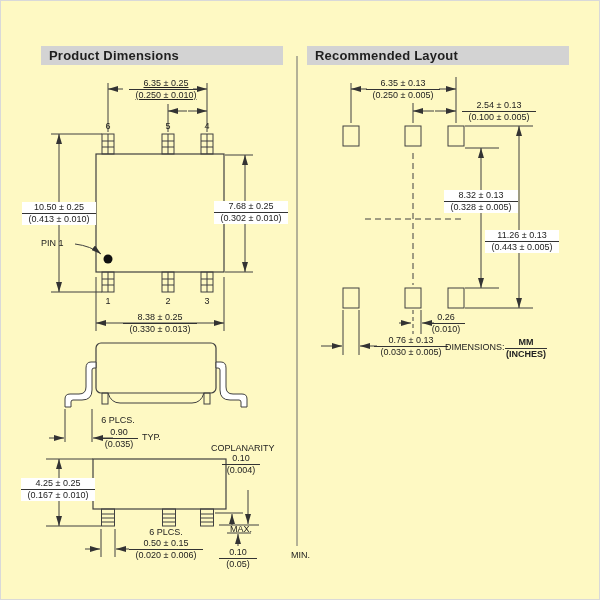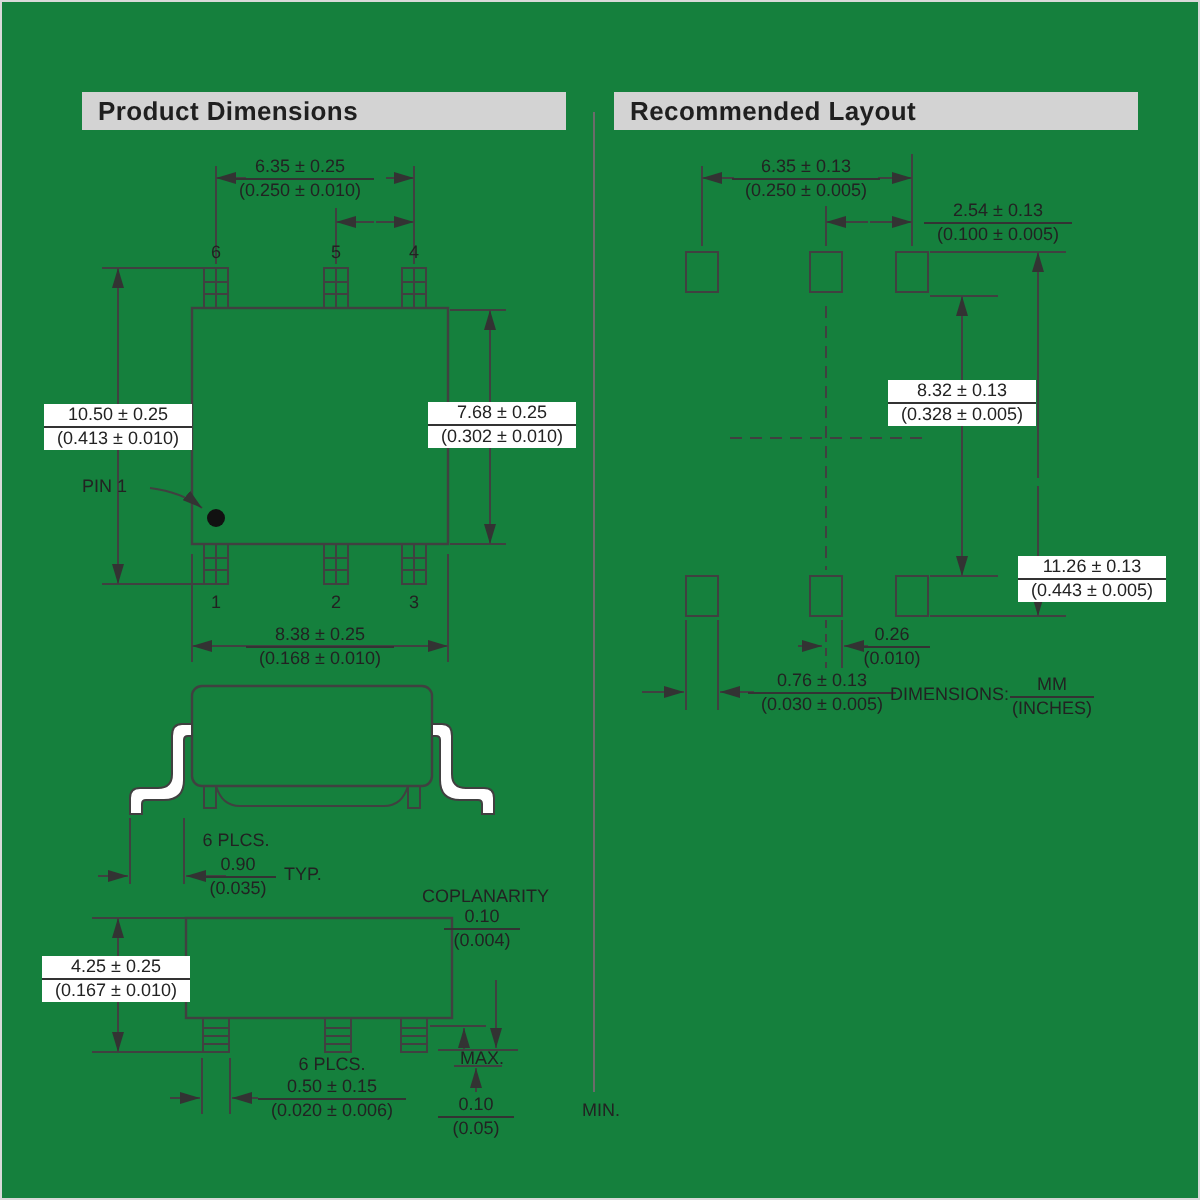--- a/index.html
+++ b/index.html
@@ -1,17 +1,17 @@
 <!DOCTYPE html>
 <html><head>
 <meta charset="utf-8">
 <style>
   html,body{margin:0;padding:0;background:#fff;}
   .page{
-    position:relative;width:600px;height:600px;background:#15803d;
+    position:relative;width:600px;height:600px;background:#fef9c3;
     font-family:"Liberation Sans","DejaVu Sans",sans-serif;color:#222;
     border:1px solid #d9d9d9;box-sizing:border-box;overflow:hidden;
   }
   svg{position:absolute;left:0;top:0;}
   .hdr{
     position:absolute;height:19px;background:#d3d3d3;color:#1f1f1f;
     font-weight:bold;font-size:13px;line-height:19px;padding-left:8px;
     letter-spacing:.2px;
   }
   .lbl{position:absolute;font-size:9px;line-height:11px;white-space:nowrap;color:#222;}
@@ -191,35 +191,35 @@
   <div class="hdr" style="left:306px;top:45px;width:254px;">Recommended Layout</div>
 
   <div class="pin" style="left:101px;top:120px;">6</div>
   <div class="pin" style="left:161px;top:120px;">5</div>
   <div class="pin" style="left:200px;top:120px;">4</div>
   <div class="pin" style="left:101px;top:295px;">1</div>
   <div class="pin" style="left:161px;top:295px;">2</div>
   <div class="pin" style="left:200px;top:295px;">3</div>
   <div class="lbl" style="left:40px;top:237px;">PIN 1</div>
 
-  <div class="frac" style="left:112px;top:77px;width:74px;">
+  <div class="frac" style="left:128px;top:77px;width:74px;text-decoration:underline;">
     <span class="mm">6.35 ± 0.25</span>
     <span class="in">(0.250 ± 0.010)</span>
   </div>
   <div class="frac bg" style="left:21px;top:201px;width:74px;">
     <span class="mm">10.50 ± 0.25</span>
     <span class="in">(0.413 ± 0.010)</span>
   </div>
   <div class="frac bg" style="left:213px;top:200px;width:74px;">
     <span class="mm">7.68 ± 0.25</span>
     <span class="in">(0.302 ± 0.010)</span>
   </div>
   <div class="frac" style="left:122px;top:311px;width:74px;">
     <span class="mm">8.38 ± 0.25</span>
-    <span class="in">(0.168 ± 0.010)</span>
+    <span class="in">(0.330 ± 0.013)</span>
   </div>
 
   <div class="lbl ctr" style="left:92px;top:414px;width:50px;">6 PLCS.</div>
   <div class="frac" style="left:99px;top:426px;width:38px;">
     <span class="mm">0.90</span>
     <span class="in">(0.035)</span>
   </div>
   <div class="lbl" style="left:141px;top:431px;">TYP.</div>
 
   <div class="frac bg" style="left:20px;top:477px;width:74px;">
@@ -251,31 +251,31 @@
     <span class="in">(0.250 ± 0.005)</span>
   </div>
   <div class="frac" style="left:461px;top:99px;width:74px;">
     <span class="mm">2.54 ± 0.13</span>
     <span class="in">(0.100 ± 0.005)</span>
   </div>
   <div class="frac bg" style="left:443px;top:189px;width:74px;">
     <span class="mm">8.32 ± 0.13</span>
     <span class="in">(0.328 ± 0.005)</span>
   </div>
-  <div class="frac bg" style="left:508px;top:229px;width:74px;margin-top:48px;">
+  <div class="frac bg" style="left:484px;top:229px;width:74px;">
     <span class="mm">11.26 ± 0.13</span>
     <span class="in">(0.443 ± 0.005)</span>
   </div>
   <div class="frac" style="left:426px;top:311px;width:38px;">
     <span class="mm">0.26</span>
     <span class="in">(0.010)</span>
   </div>
   <div class="frac" style="left:373px;top:334px;width:74px;">
     <span class="mm">0.76 ± 0.13</span>
     <span class="in">(0.030 ± 0.005)</span>
   </div>
   <div class="lbl" style="left:444px;top:341px;">DIMENSIONS:</div>
-  <div class="frac" style="left:504px;top:336px;width:42px;">
+  <div class="frac" style="left:504px;top:336px;width:42px;font-weight:bold;">
     <span class="mm">MM</span>
     <span class="in">(INCHES)</span>
   </div>
 
 </div>
 
 </body></html>

